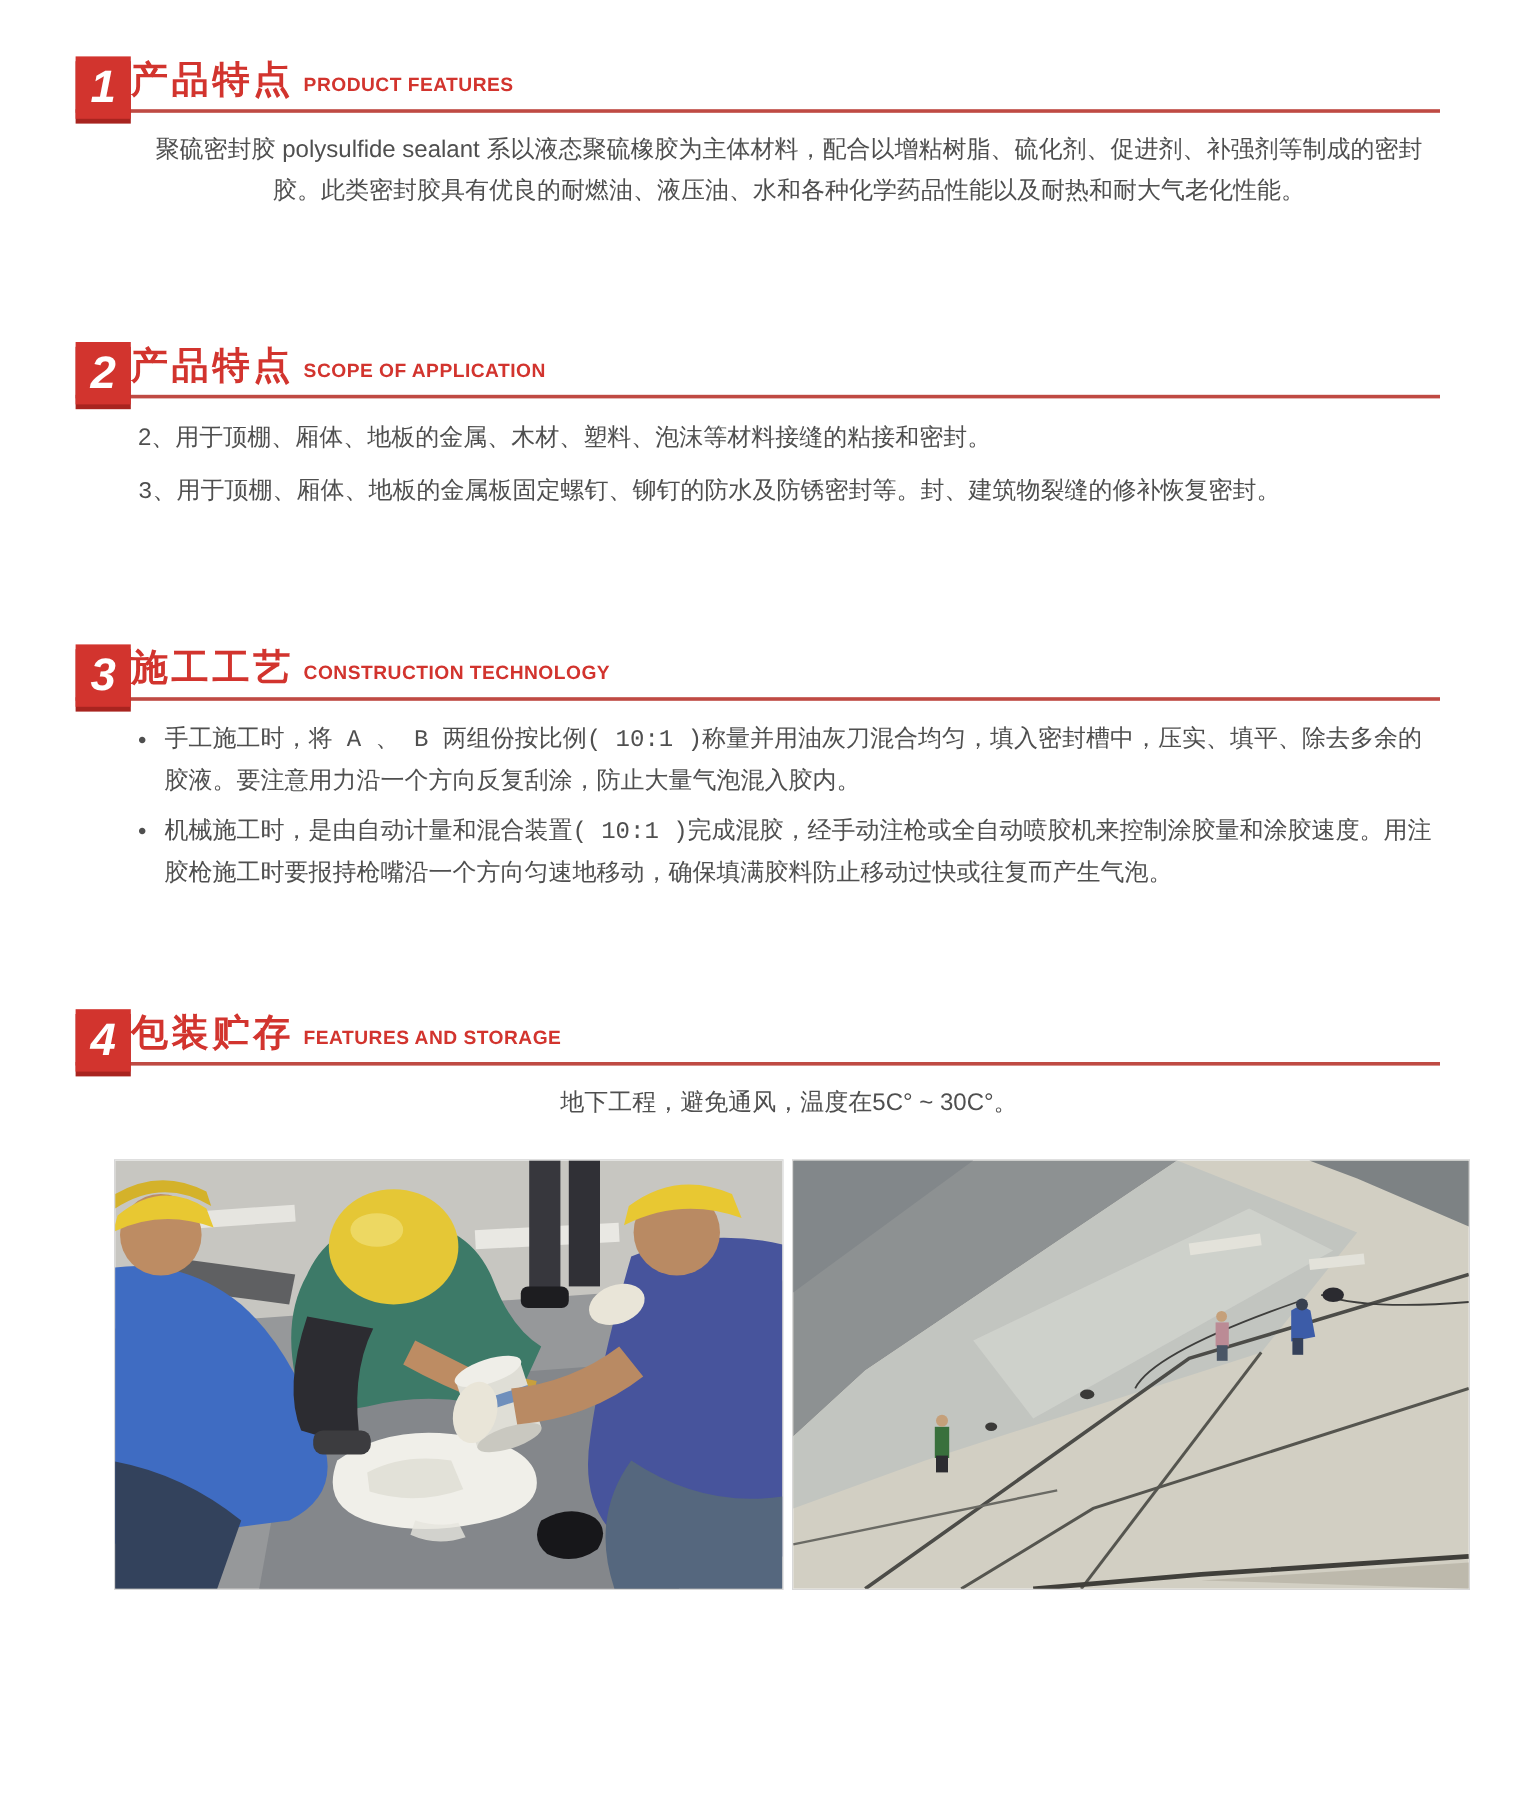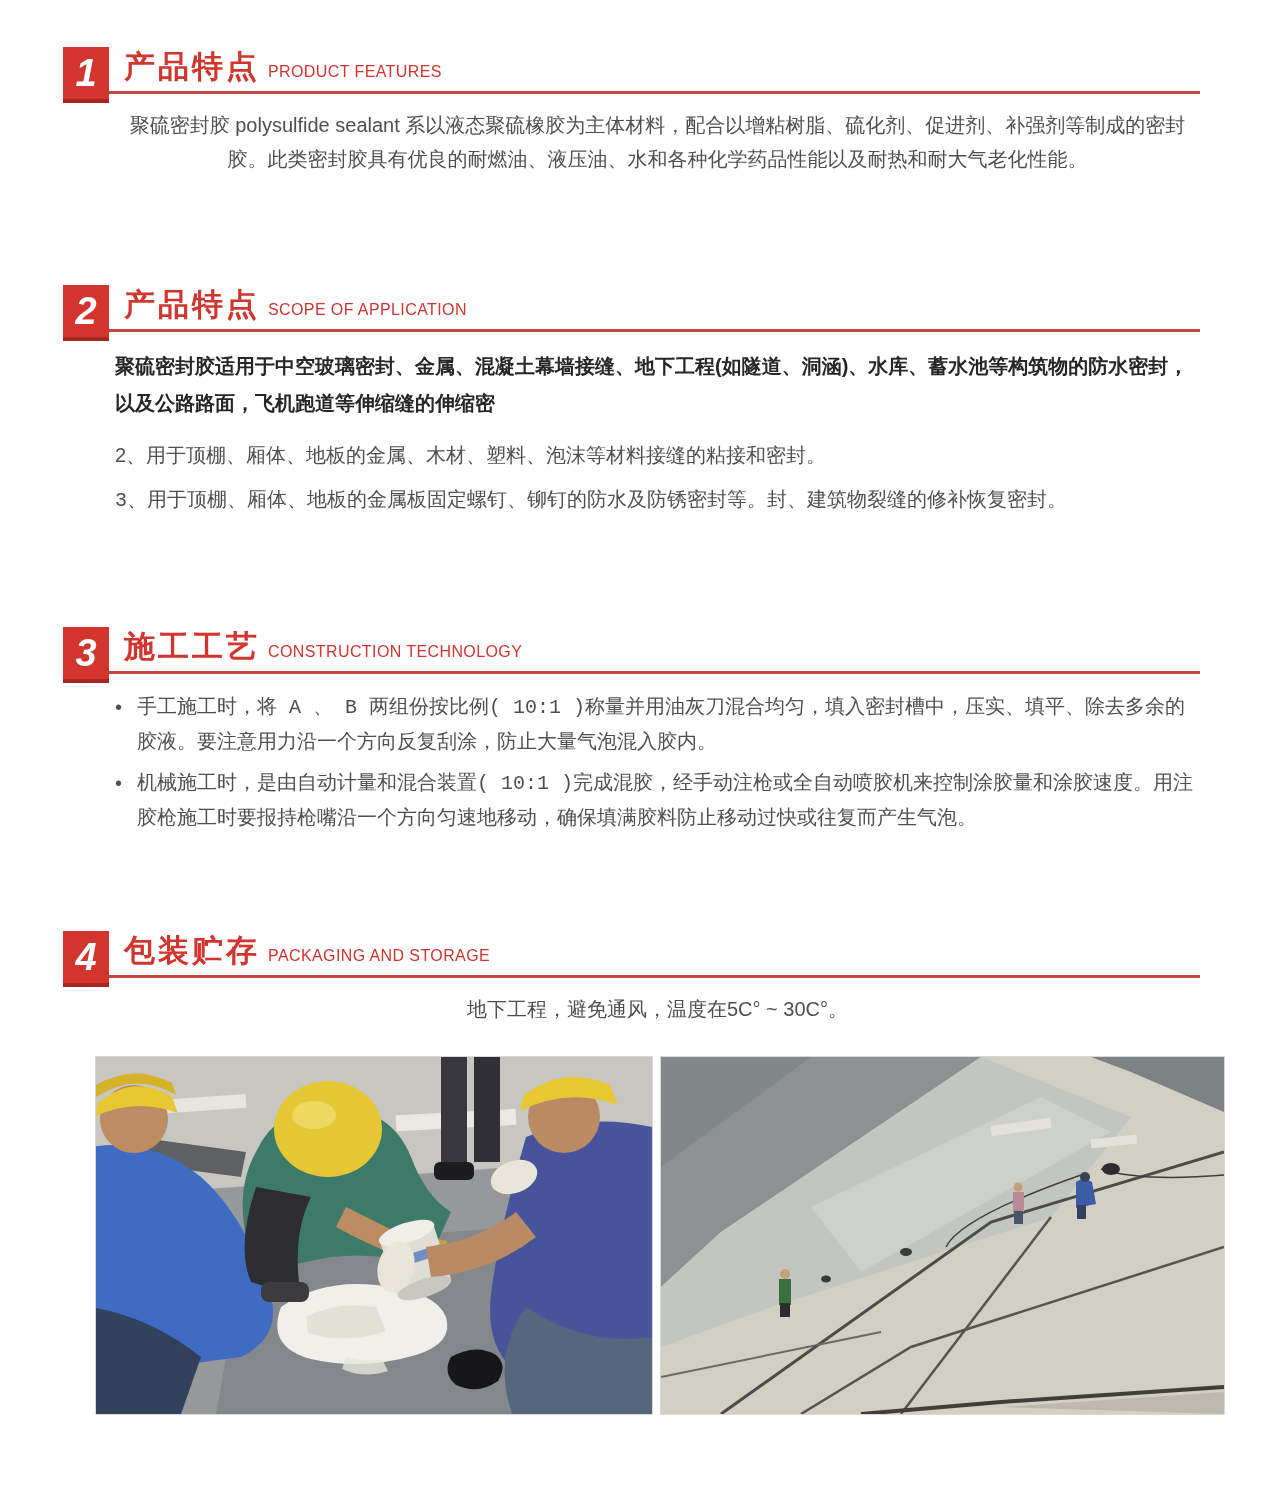--- a/index.html
+++ b/index.html
@@ -17,24 +17,24 @@
   }
   .num-box {
     width:46px; height:52px; background:#d2342e; color:#ffffff;
     display:flex; align-items:center; justify-content:center;
     font-size:38px; font-weight:bold; font-style:italic;
     margin-bottom:-8px; box-shadow:0 4px 0 #a8241f;
     z-index:2; flex:0 0 auto;
   }
   .title-zh {
     color:#d2342e; font-size:31px; font-weight:bold; letter-spacing:3px;
-    line-height:1; margin-left:15px; padding-bottom:9px; white-space:nowrap;text-align:center;
+    line-height:1; padding-bottom:9px; white-space:nowrap;text-align:center;
   }
   .title-en {
-    color:#d2342e; font-size:16px; font-weight:normal; letter-spacing:0.4px;
+    color:#d2342e; font-size:16px; font-weight:bold; letter-spacing:0.4px;
     margin-left:8px; padding-bottom:10px; white-space:nowrap;
   }
   
   .sec-body { padding-left:52px; color:#4f4f4f; font-size:20px; line-height:34px; }
   .para { margin:14px 0 0 0;text-align:center; }
   .lead  { margin:16px 0 0 0; color:#262626; font-weight:bold; line-height:37px; }
   .app-list { margin:16px 0 0 0; padding:0; list-style:none; }
   .app-list li { line-height:35px; }
   .app-list li + li { margin-top:3px;font-family:Liberation Mono, monospace; }
   .app-list li:nth-child(2) { margin-top:10px; }
@@ -68,21 +68,20 @@
     </div>
   </section>
 
   <section id="sec2">
     <div class="sec-header">
       <div class="num-box">2</div>
       <div class="title-zh">产品特点</div>
       <div class="title-en">SCOPE OF APPLICATION</div>
     </div>
     <div class="sec-body">
-      <p class="lead">聚硫密封胶适用于中空玻璃密封、金属、混凝土幕墙接缝、地下工程(如隧道、洞涵)、水库、蓄水池等构筑物的防水密封，以及公路路面，飞机跑道等伸缩缝的伸缩密</p>
       <ul class="app-list">
         <li>2、用于顶棚、厢体、地板的金属、木材、塑料、泡沫等材料接缝的粘接和密封。</li>
         <li>3、用于顶棚、厢体、地板的金属板固定螺钉、铆钉的防水及防锈密封等。封、建筑物裂缝的修补恢复密封。</li>
       </ul>
     </div>
   </section>
 
   <section id="sec3">
     <div class="sec-header">
       <div class="num-box">3</div>
@@ -100,21 +99,21 @@
           <span class="bullet-text">机械施工时，是由自动计量和混合装置( 10:1 )完成混胶，经手动注枪或全自动喷胶机来控制涂胶量和涂胶速度。用注胶枪施工时要报持枪嘴沿一个方向匀速地移动，确保填满胶料防止移动过快或往复而产生气泡。</span>
         </li>
       </ul>
     </div>
   </section>
 
   <section id="sec4">
     <div class="sec-header">
       <div class="num-box">4</div>
       <div class="title-zh">包装贮存</div>
-      <div class="title-en">PACKAGING AND STORAGE</div>
+      <div class="title-en">FEATURES AND STORAGE</div>
     </div>
     <div class="sec-body">
       <p class="para">地下工程，避免通风，温度在5C° ~ 30C°。</p>
     </div>
   </section>
 
   <div class="photos">
 
     <figure class="photo">
       <svg width="556" height="357" viewBox="0 0 556 357" xmlns="http://www.w3.org/2000/svg">

